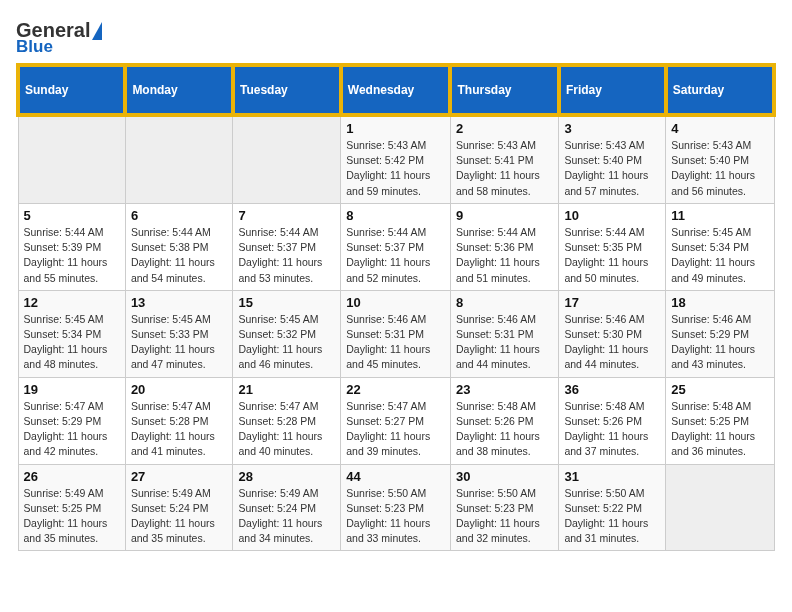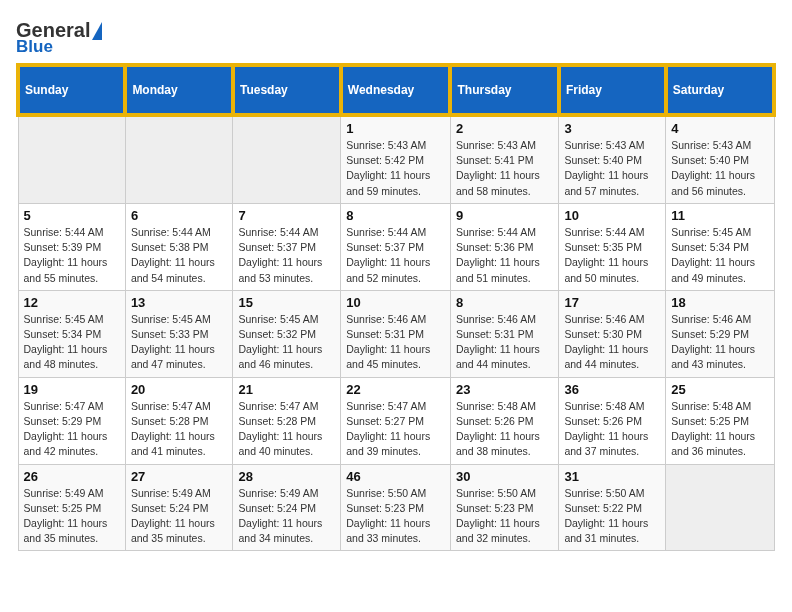--- a/index.html
+++ b/index.html
@@ -301,21 +301,21 @@
 Sunset: 5:24 PM
 Daylight: 11 hours and 35 minutes.</div>
         </td>
         <td>
           <div class="day-number">28</div>
           <div class="day-detail" style="white-space: pre-line;">Sunrise: 5:49 AM
 Sunset: 5:24 PM
 Daylight: 11 hours and 34 minutes.</div>
         </td>
         <td>
-          <div class="day-number">46</div>
+          <div class="day-number">44</div>
           <div class="day-detail" style="white-space: pre-line;">Sunrise: 5:50 AM
 Sunset: 5:23 PM
 Daylight: 11 hours and 33 minutes.</div>
         </td>
         <td>
           <div class="day-number">30</div>
           <div class="day-detail" style="white-space: pre-line;">Sunrise: 5:50 AM
 Sunset: 5:23 PM
 Daylight: 11 hours and 32 minutes.</div>
         </td>

